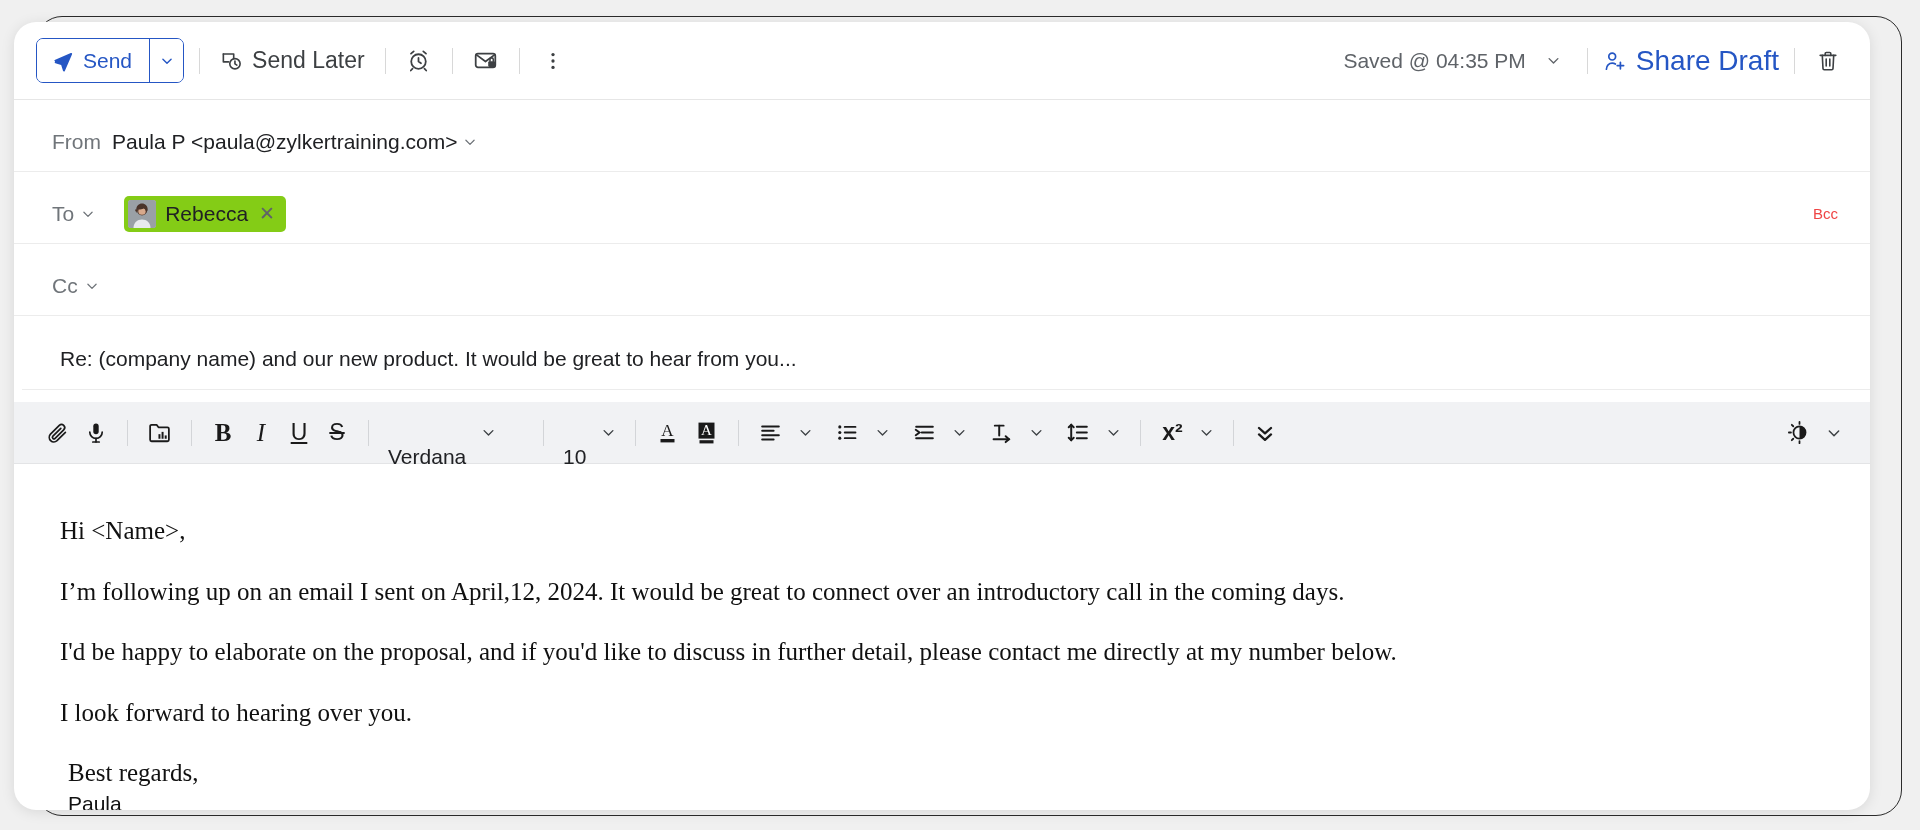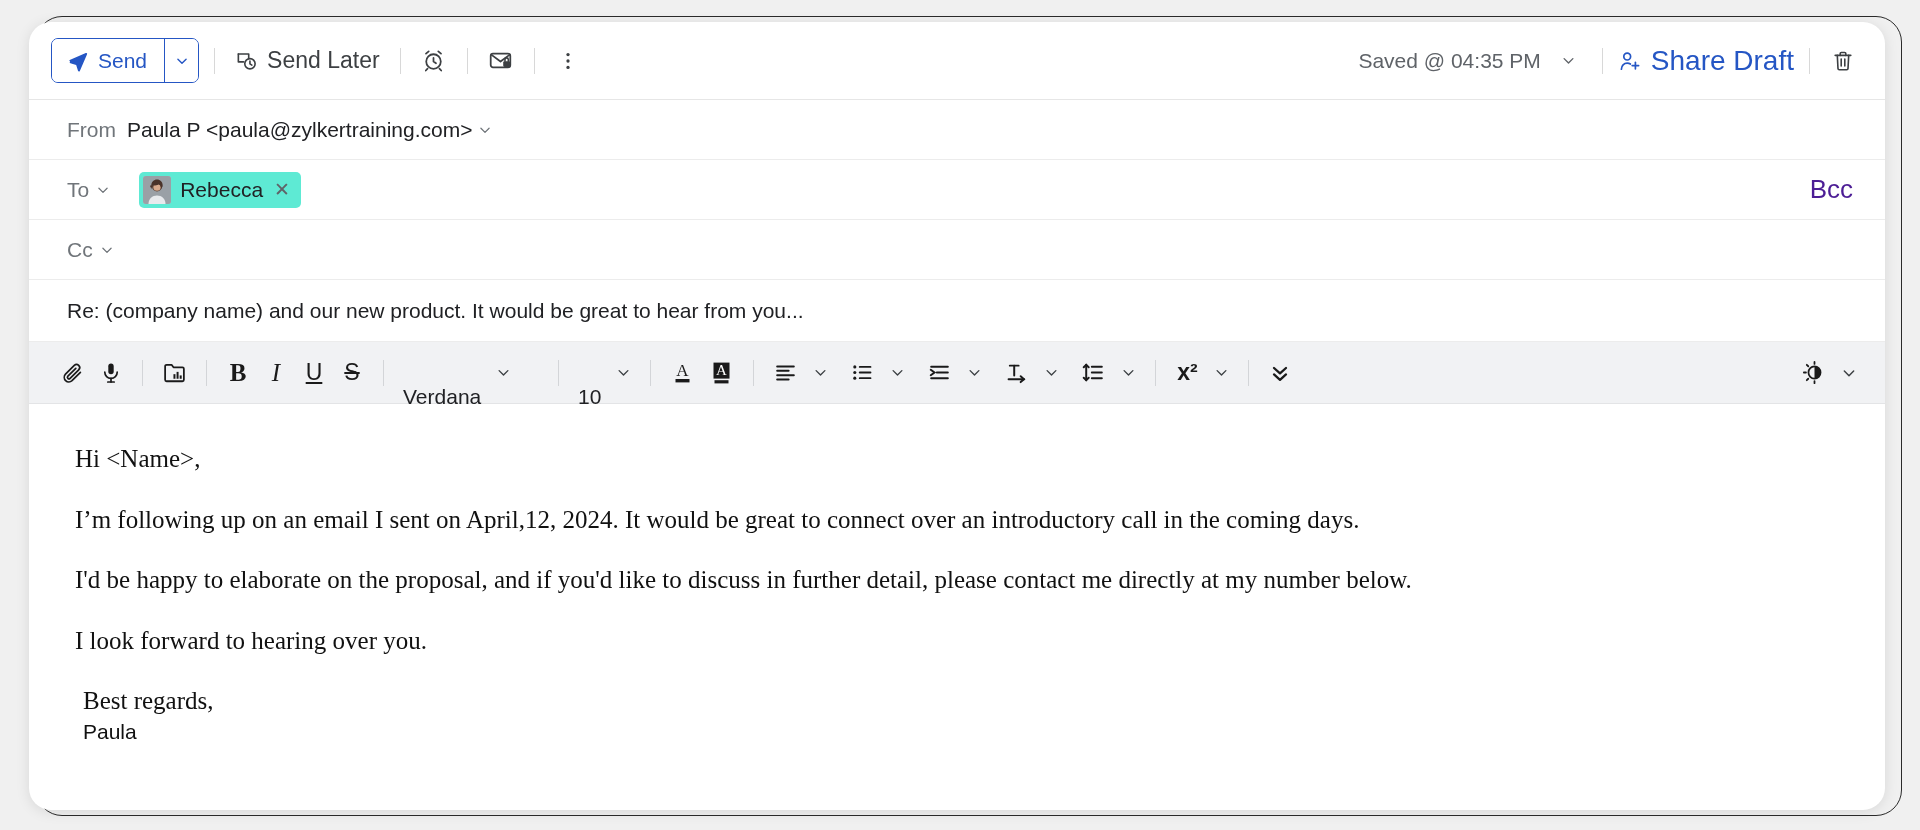--- a/index.html
+++ b/index.html
@@ -20,30 +20,31 @@
     top: 16px;
     width: 1866px;
     height: 800px;
     border: 1.5px solid #2b2b2b;
     border-radius: 26px;
     pointer-events: none;
   }
 
   .compose-window {
     position: absolute;
-    left: 29px;
+    left: 14px;
     top: 22px;
     width: 1856px;
     height: 788px;
     background: #ffffff;
     border-radius: 22px;
     box-shadow: 0 2px 14px rgba(0,0,0,0.10);
     overflow: hidden;
     display: flex;
     flex-direction: column;
+    gap: 12px;
   }
 
   
   .action-bar {
     height: 78px;
     display: flex;
     align-items: center;
     padding: 0 24px 0 22px;
     border-bottom: 1px solid #e6e6e6;
     flex: 0 0 auto;
@@ -154,21 +155,21 @@
     display: flex;
     align-items: center;
     gap: 8px;
     cursor: text;
   }
 
   .chip {
     display: inline-flex;
     align-items: center;
     gap: 9px;
-    background: #5eead4;
+    background: #84cc16;
     border-radius: 5px;
     padding: 4px 9px 4px 4px;
     font-size: 21px;
     color: #202124;
     cursor: default;
   }
   .chip-avatar {
     width: 28px;
     height: 28px;
     border-radius: 3px;
@@ -179,34 +180,35 @@
   }
   .chip-x {
     color: #5f6368;
     font-size: 19px;
     cursor: pointer;
     line-height: 1;
     padding: 0 2px;
   }
 
   .bcc-link {
-    color: #4c1d95;
-    font-size: 26px;
+    color: #ef4444;
+    font-size: 15px;
     cursor: pointer;
     margin-left: auto;
     padding-right: 8px;
   }
 
   .subject-row {
     min-height: 62px;
     padding-left: 38px;
     display: flex;
     align-items: center;
     border-bottom: 1px solid #ececec;
     flex: 0 0 auto;
+    margin-left: 8px;
   }
   .subject-text {
     font-size: 21px;
     color: #202124;
     cursor: text;
   }
 
   
   .format-bar {
     background: #f1f2f4;

